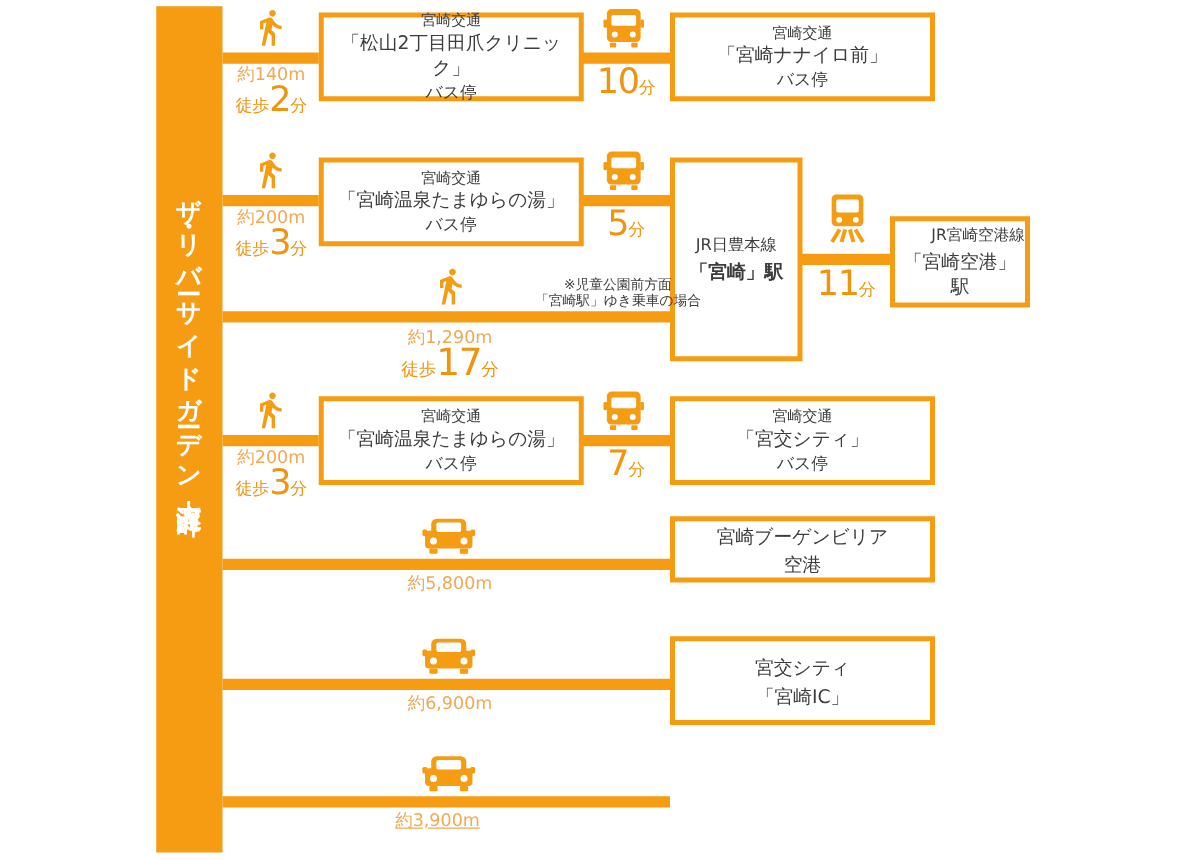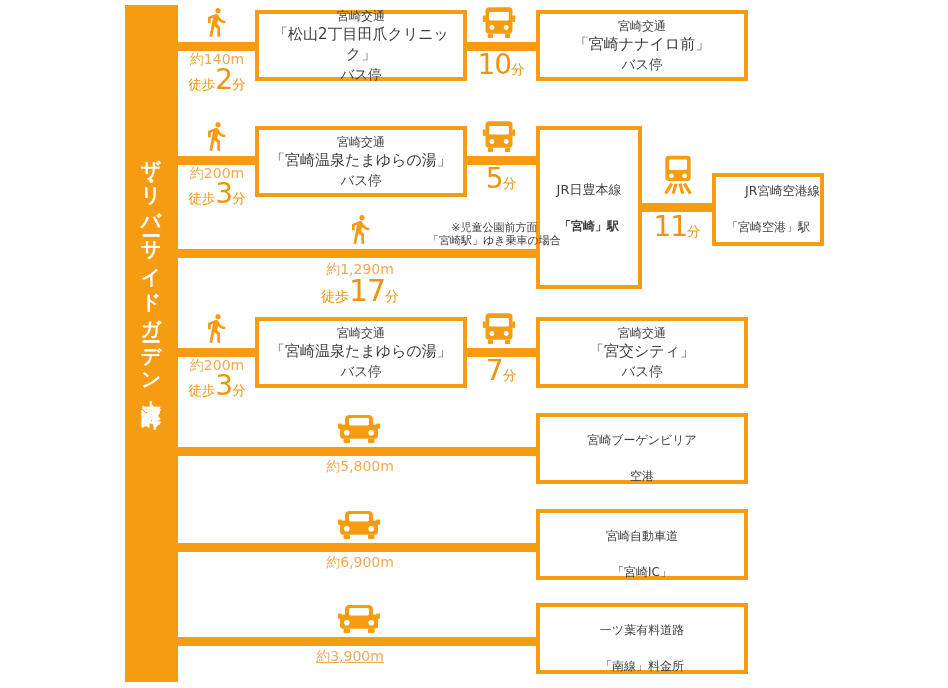--- a/index.html
+++ b/index.html
@@ -23,21 +23,21 @@
   }
   .hline{position:absolute;height:9px;background:var(--orange);}
   .node-box{
     position:absolute;background:#fff;border:4px solid var(--orange);
     box-sizing:border-box;display:flex;flex-direction:column;align-items:center;
     justify-content:center;text-align:center;line-height:1.35;
   }
   .node-sub{font-size:12px;}
   .node-name{font-size:15px;}
   .node-type{font-size:13.5px;}
-  .node-line2{font-size:12px;margin-top:19px;}
+  .node-line2{font-size:15px;margin-top:2px;}
   .icon{position:absolute;display:block;}
   .icon svg{display:block;width:100%;height:100%;}
   .dist{
     position:absolute;color:var(--orange-light);font-size:14px;text-align:center;
   }
   .tstat{
     position:absolute;display:flex;align-items:baseline;justify-content:center;
     color:var(--orange-num);line-height:1;
   }
   .tstat .small{font-size:13.5px;}
@@ -222,42 +222,38 @@
     <div class="node-type">バス停</div>
   </div>
 
   <div class="hline" style="left:178px;top:447px;width:358px;"></div>
   <span class="icon" style="left:337px;top:413px;width:44px;height:33px;color:var(--orange);">
       <svg>
         <use href="#sym-car"></use>
       </svg>
     </span>
   <div class="dist" style="left:290px;top:458px;width:140px;">約5,800m</div>
-  <div class="node-box" style="left:536px;top:413px;width:212px;height:71px;">
+  <div class="node-box" style="left:536px;top:413px;width:212px;height:53px;">
     <div class="node-line2">宮崎ブーゲンビリア</div>
     <div class="node-line2">空港</div>
   </div>
 
   <div class="hline" style="left:178px;top:543px;width:358px;"></div>
   <span class="icon" style="left:337px;top:509px;width:44px;height:33px;color:var(--orange);">
       <svg>
         <use href="#sym-car"></use>
       </svg>
     </span>
   <div class="dist" style="left:290px;top:554px;width:140px;">約6,900m</div>
   <div class="node-box" style="left:536px;top:509px;width:212px;height:71px;">
-    <div class="node-line2">宮崎自動車道</div>
+    <div class="node-line2">宮交シティ</div>
     <div class="node-line2">「宮崎IC」</div>
   </div>
 
   <div class="hline" style="left:178px;top:637px;width:358px;"></div>
   <span class="icon" style="left:337px;top:603px;width:44px;height:33px;color:var(--orange);">
       <svg>
         <use href="#sym-car"></use>
       </svg>
     </span>
   <div class="dist" style="left:280px;top:648px;width:140px;text-decoration:underline;">約3,900m</div>
-  <div class="node-box" style="left:536px;top:603px;width:212px;height:71px;">
-    <div class="node-line2">一ツ葉有料道路</div>
-    <div class="node-line2">「南線」料金所</div>
-  </div>
 
 </div>
 
 </body></html>

